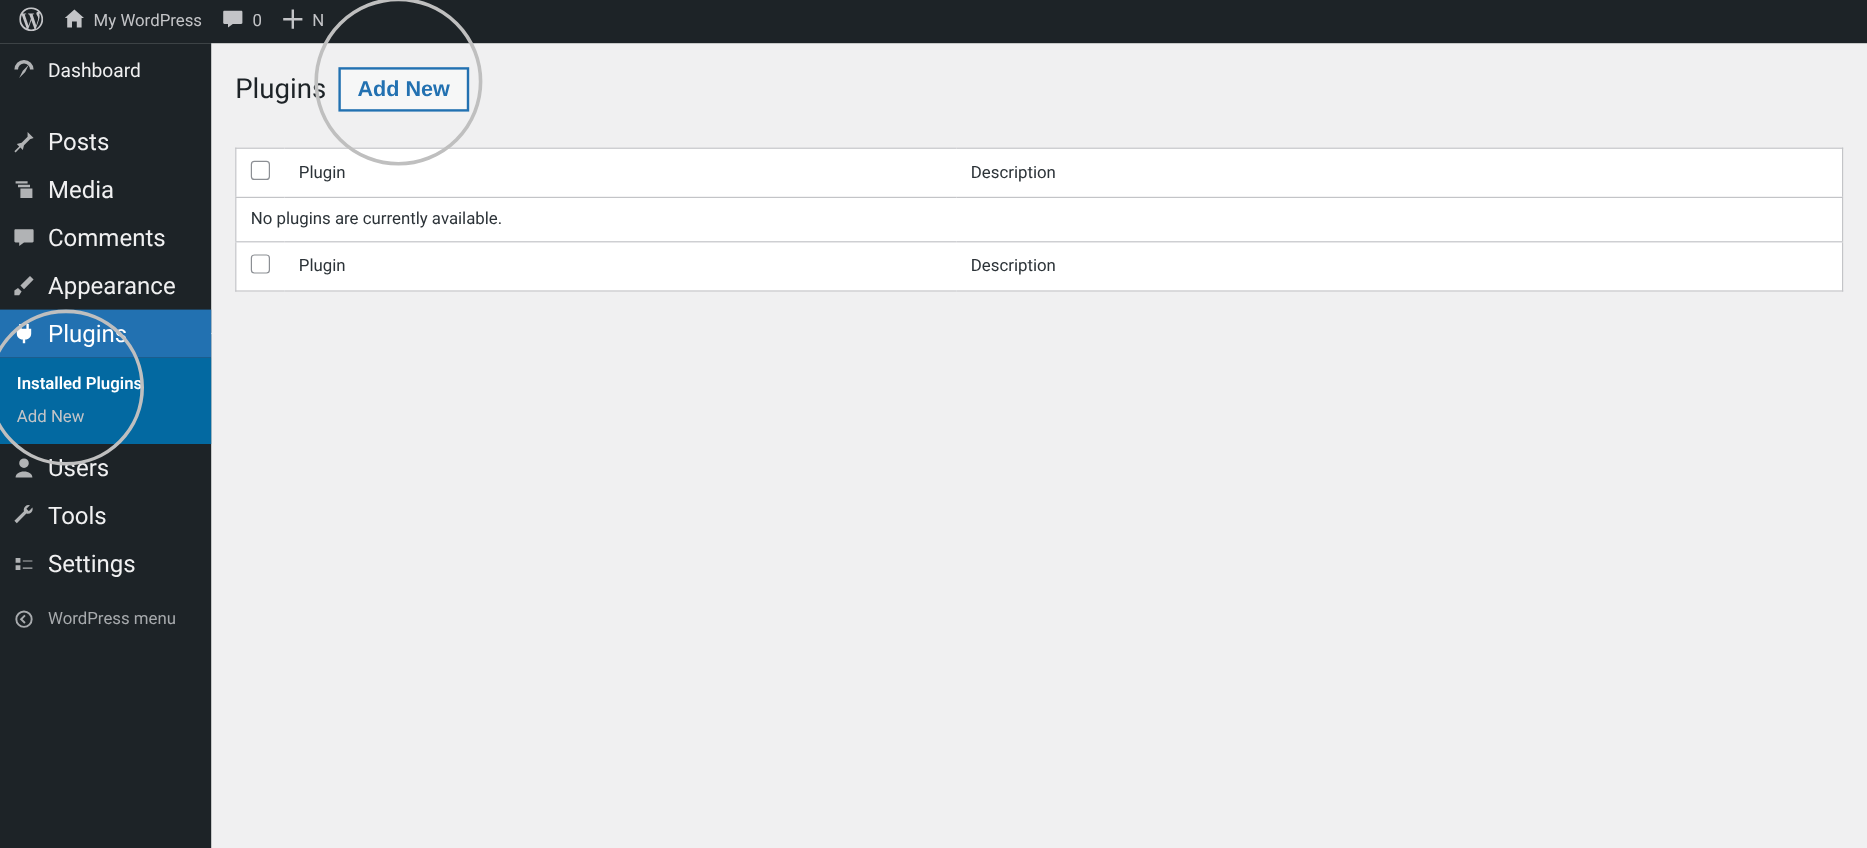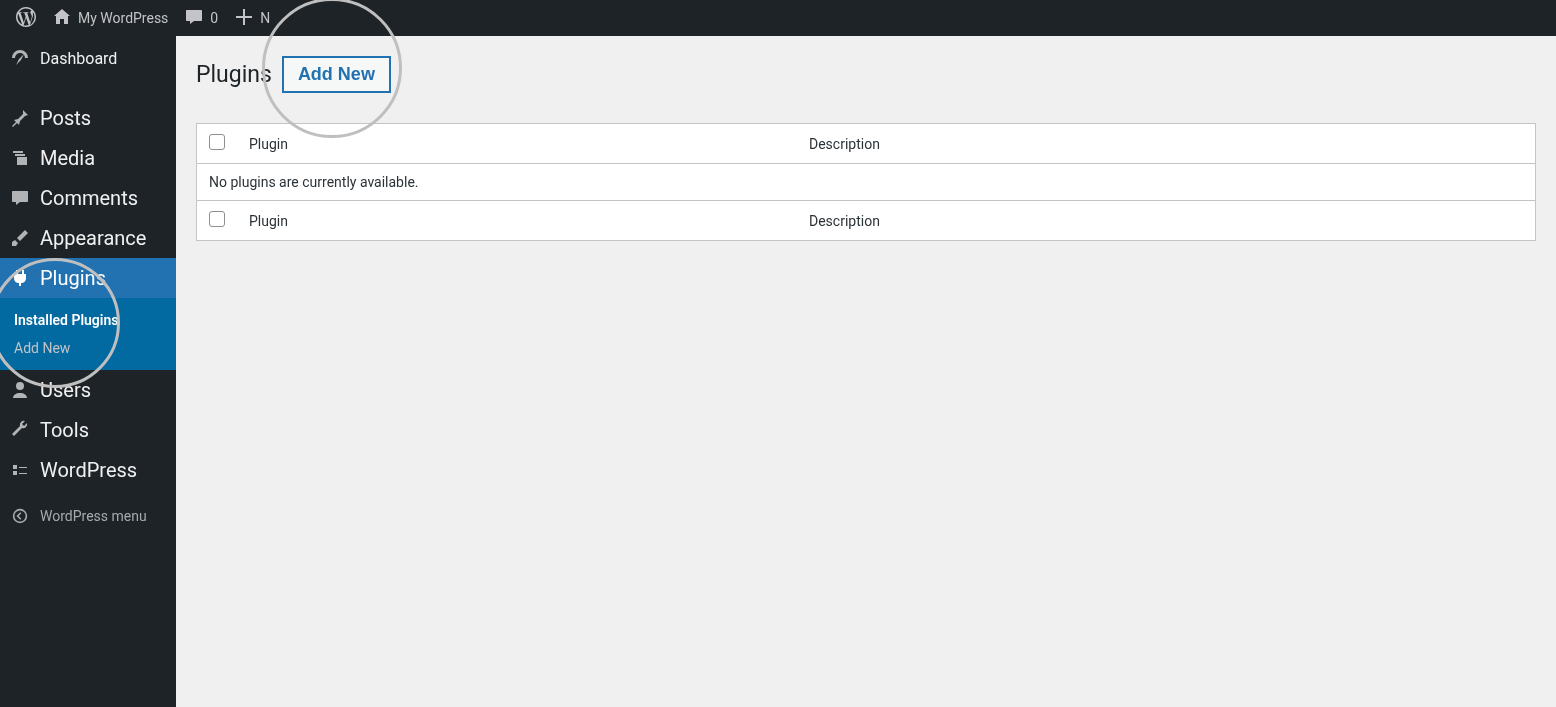--- a/index.html
+++ b/index.html
@@ -154,21 +154,21 @@
         </svg>
       </span>
     <span class="label">Tools</span>
   </div>
   <div class="menu-item">
     <span class="icon">
         <svg viewBox="0 0 20 20">
           <path d="M3 5h4v4H3zm6 2h8v1H9zM3 11h4v4H3zm6 2h8v1H9z"></path>
         </svg>
       </span>
-    <span class="label">WordPress</span>
+    <span class="label">Settings</span>
   </div>
   <div class="collapse-item">
     <span class="icon">
         <svg viewBox="0 0 20 20">
           <circle cx="10" cy="10" r="8" fill="none" stroke="currentColor" stroke-width="2"></circle>
           <path d="M11 6l-4 4 4 4" fill="none" stroke="currentColor" stroke-width="2"></path>
         </svg>
       </span>
     <span class="label">WordPress menu</span>
   </div>

